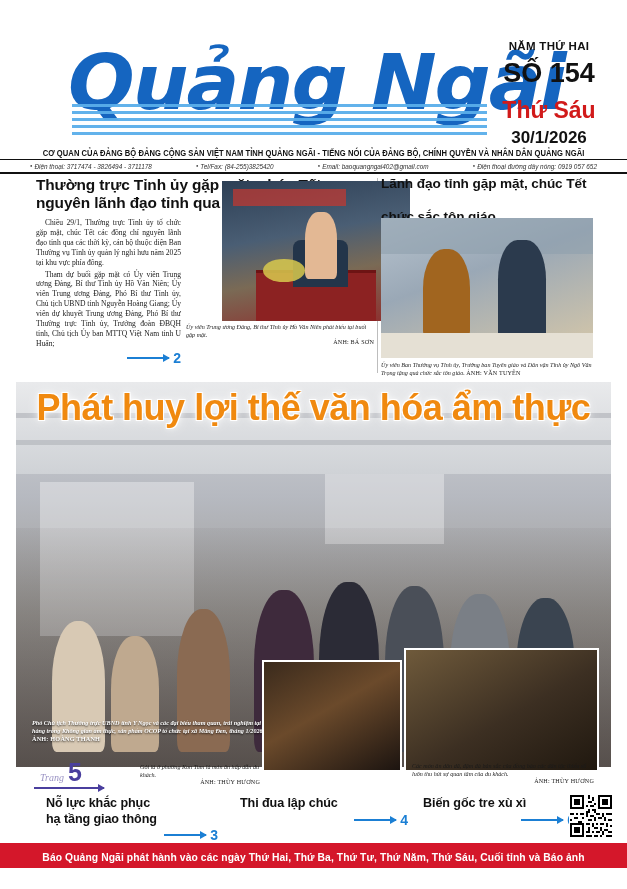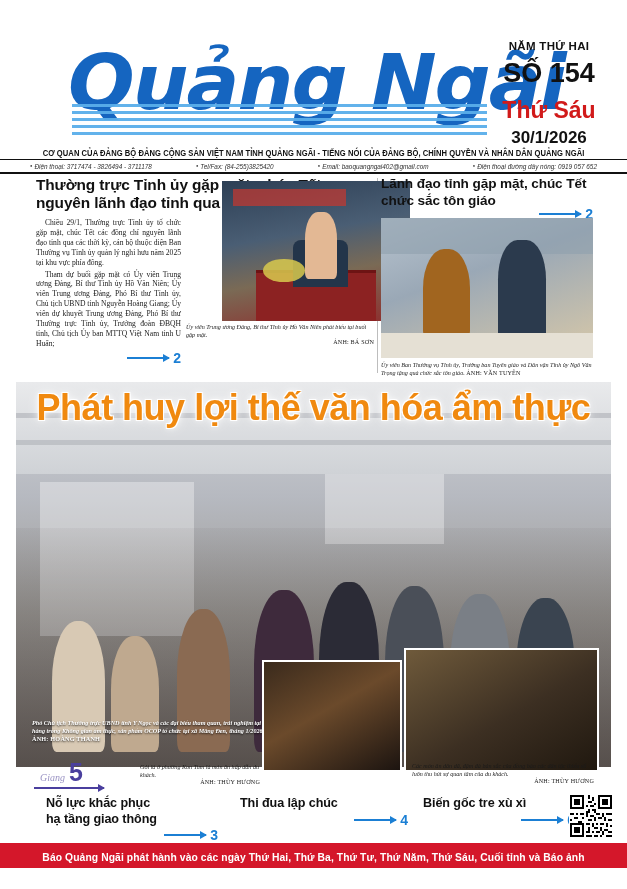--- a/index.html
+++ b/index.html
@@ -239,21 +239,21 @@
       </div>
 
       <div class="cap" style="position:absolute;left:150px;top:148px;width:188px;">
         <span>Ủy viên Trung ương Đảng, Bí thư Tỉnh ủy Hồ Văn Niên phát biểu tại buổi gặp mặt.</span>
         <span class="credit cap-right">ẢNH: BÁ SƠN</span>
       </div>
     </div>
 
     <div class="col-right">
       <div class="hl-sub">Lãnh đạo tỉnh gặp mặt, chúc Tết</div>
-      <div class="hl-sub" style="position:relative;">
+      <div class="hl-sub" style="position:relative;margin-top:16px;">
         <span>chức sắc tôn giáo</span>
       </div>
       <div class="jump" style="width:212px;margin-top:-2px;">
         <span class="arrow"></span>
         <span class="num">2</span>
       </div>
 
       <div class="photo ph-b" style="top:42px;">
         <div class="wall"></div>
         <div class="monk"></div>
@@ -289,21 +289,21 @@
 
   <div class="cap-main">
     <span>Phó Chủ tịch Thường trực UBND tỉnh Y Ngọc và các đại biểu tham quan, trải nghiệm tại gian hàng trong Không gian ẩm thực, sản phẩm OCOP tổ chức tại xã Măng Đen, tháng 1/2026.</span>
     <span class="credit">ẢNH: HOÀNG THANH</span>
   </div>
 
   <div class="thumb thumb-1"></div>
   <div class="thumb thumb-2"></div>
 
   <div class="trang-badge">
-    <span class="t-word">Giang</span>
+    <span class="t-word">Trang</span>
     <span class="t-num">5</span>
   </div>
   <div class="trang-arrow"></div>
 
   <div class="cap-t1">
     <span>Gỏi lá ở phường Kon Tum là món ăn hấp dẫn du khách.</span>
     <span class="credit cap-right">ẢNH: THÙY HƯƠNG</span>
   </div>
 
   <div class="cap-t2">

